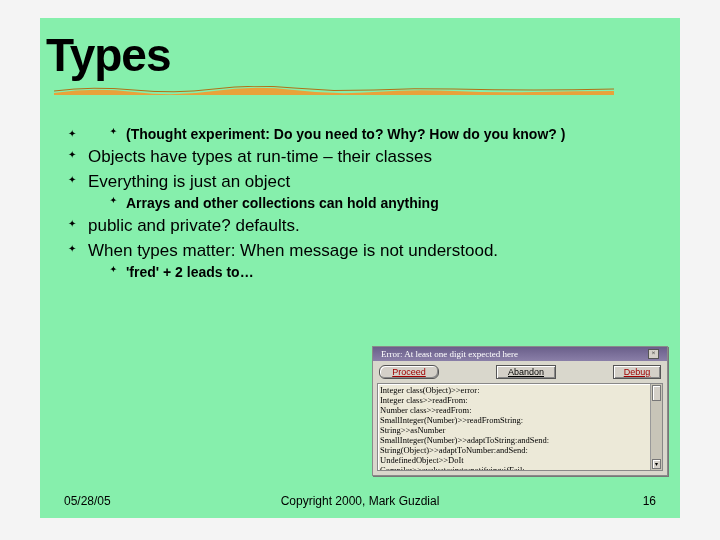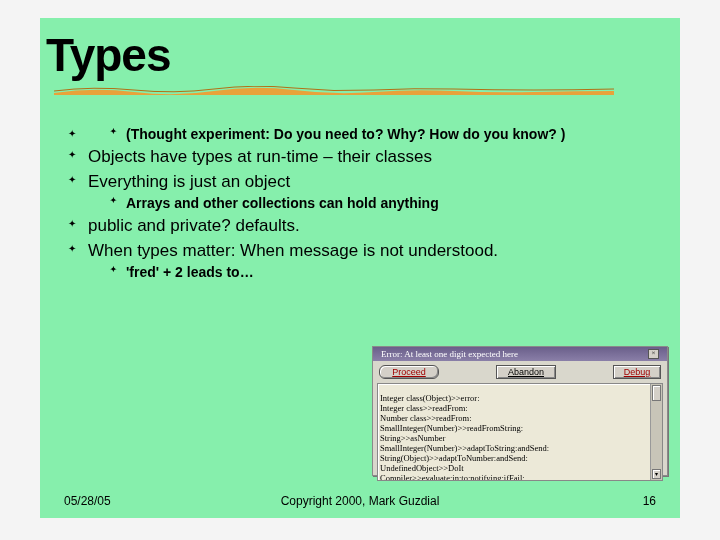--- a/index.html
+++ b/index.html
@@ -127,27 +127,27 @@
     font-size: 9px;
     padding: 1px 2px;
     box-shadow: inset 1px 1px 0 #fff, inset -1px -1px 0 #888;
     cursor: pointer;
   }
   .proceed { color: #a00000; text-decoration: underline; min-width:60px;border-radius:6px;}
   .abandon { color: #000; text-decoration: underline; min-width:60px;}
   .debug   { color: #a00000; text-decoration: underline; min-width:48px;}
   .dialog .listarea {
     margin: 0 4px 4px 4px;
-    height: 98px;
+    height: 88px;
     background: #ece9d8;
     border: 1px solid #888;
     box-shadow: inset 1px 1px 0 #fff;
     overflow: hidden;
     position: relative;
-    padding: 9px 2px;
+    padding: 1px 2px;
     font-size: 8.5px;
     line-height: 10px;
     white-space: nowrap;
   }
   .dialog .listarea .scrollbar {
     position: absolute;
     right: 0; top:0; bottom:0;
     width: 12px;
     background: #c8c5b8;
     border-left: 1px solid #999;

